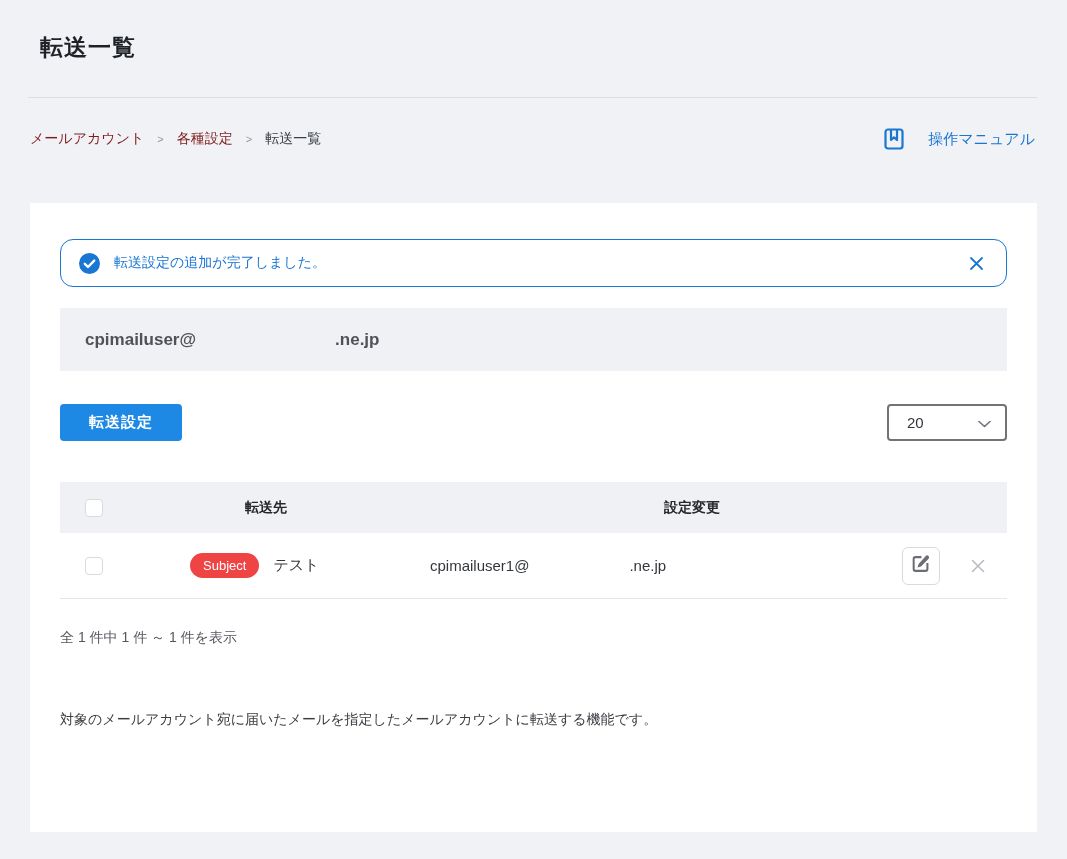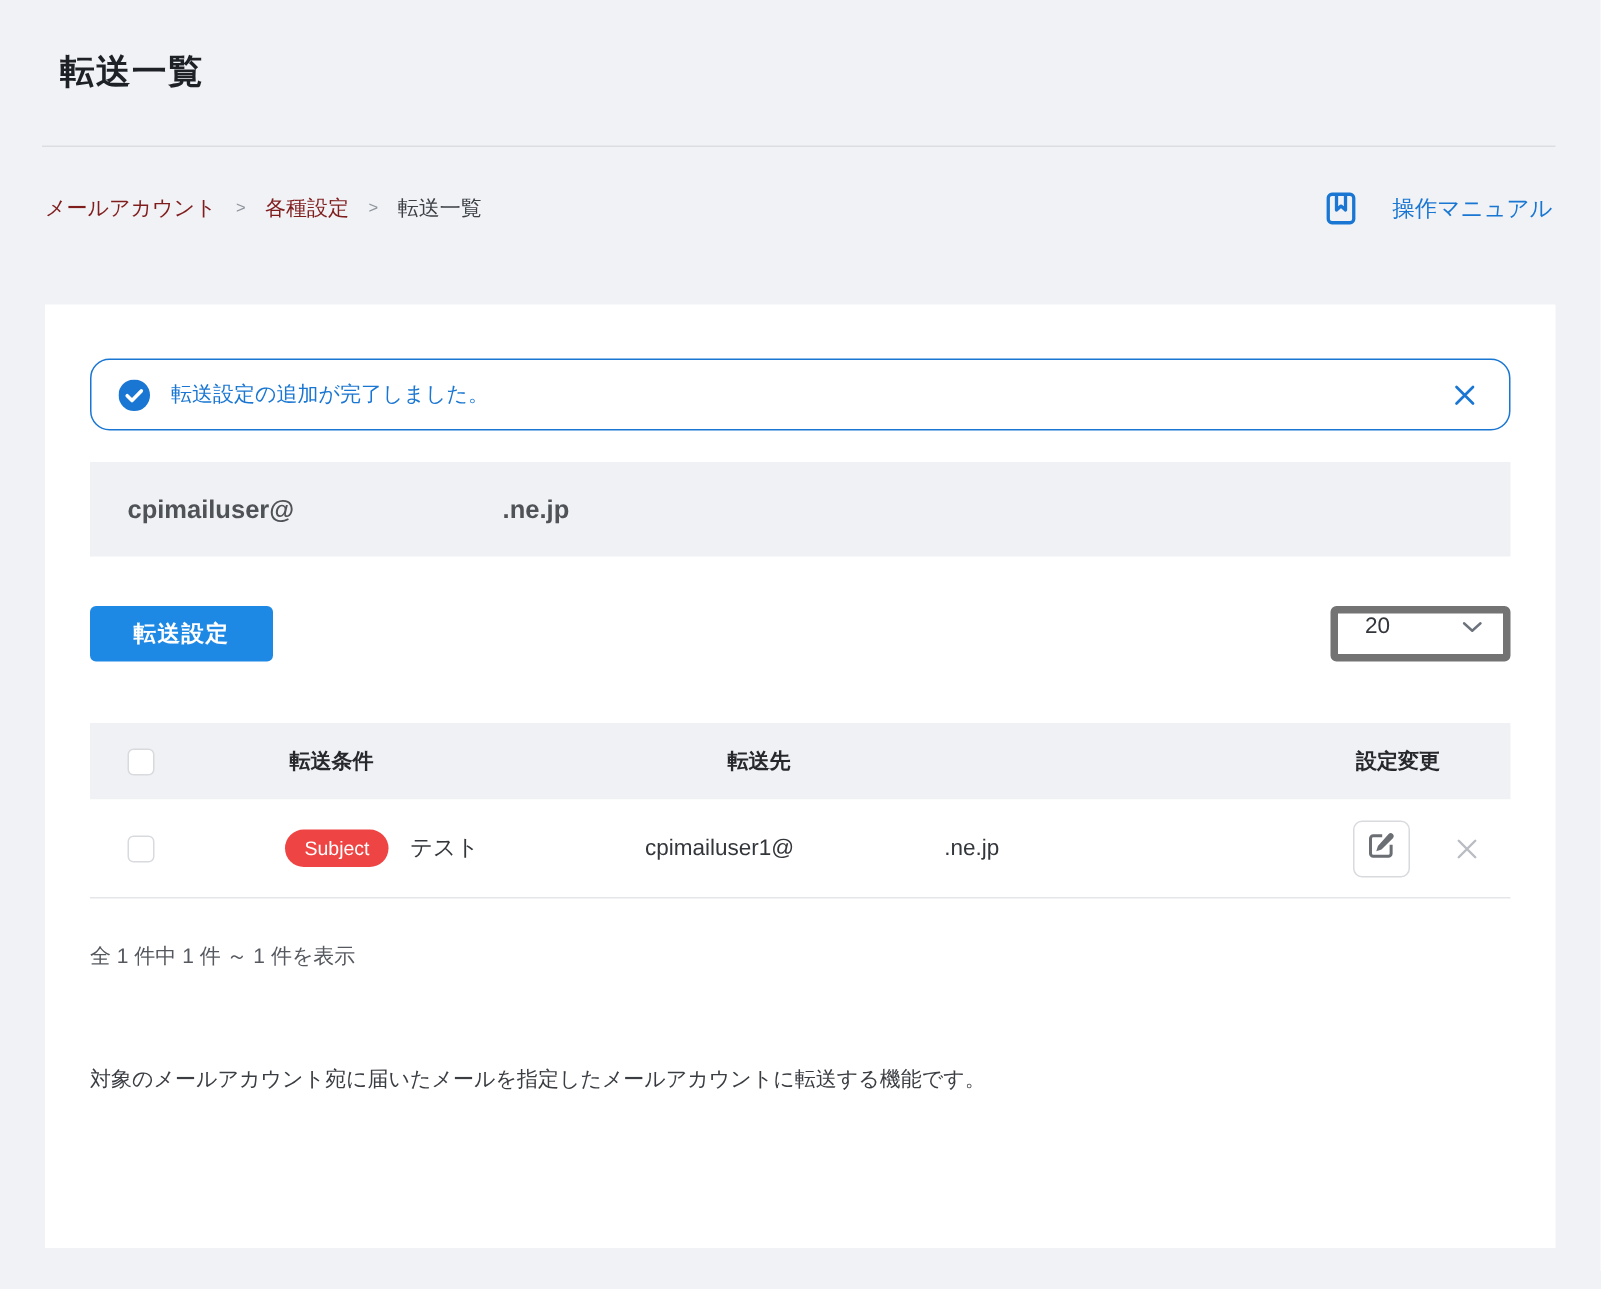--- a/index.html
+++ b/index.html
@@ -111,24 +111,24 @@
     font-weight: bold;
     border: none;
     border-radius: 4px;
     cursor: pointer;
     letter-spacing: 1px;
   }
   .select-box {
     width: 120px;
     height: 37px;
     background: #ffffff;
-    border: 5px solid #737373;
+    border: 2px solid #737373;
     border-radius: 4px;
     display: flex;
-    align-items: flex-start;
+    align-items: center;
     justify-content: space-between;
     padding: 0 14px 0 18px;
     font-size: 15px;
     color: #33363b;
     cursor: pointer;
   }
   
   .fw-table { margin-top: 41px; }
   .fw-thead {
     background: #f0f1f4;
@@ -255,21 +255,20 @@
         </svg>
       </span>
     </div>
   </div>
 
   <div class="fw-table">
     <div class="fw-thead">
       <div class="col-check">
         <span class="checkbox"></span>
       </div>
-      <div class="col-condition">転送条件</div>
       <div class="col-forward">転送先</div>
       <div class="col-action">設定変更</div>
     </div>
 
     <div class="fw-row">
       <div class="col-check">
         <span class="checkbox"></span>
       </div>
       <div class="col-condition">
         <span class="badge-subject">Subject</span>

